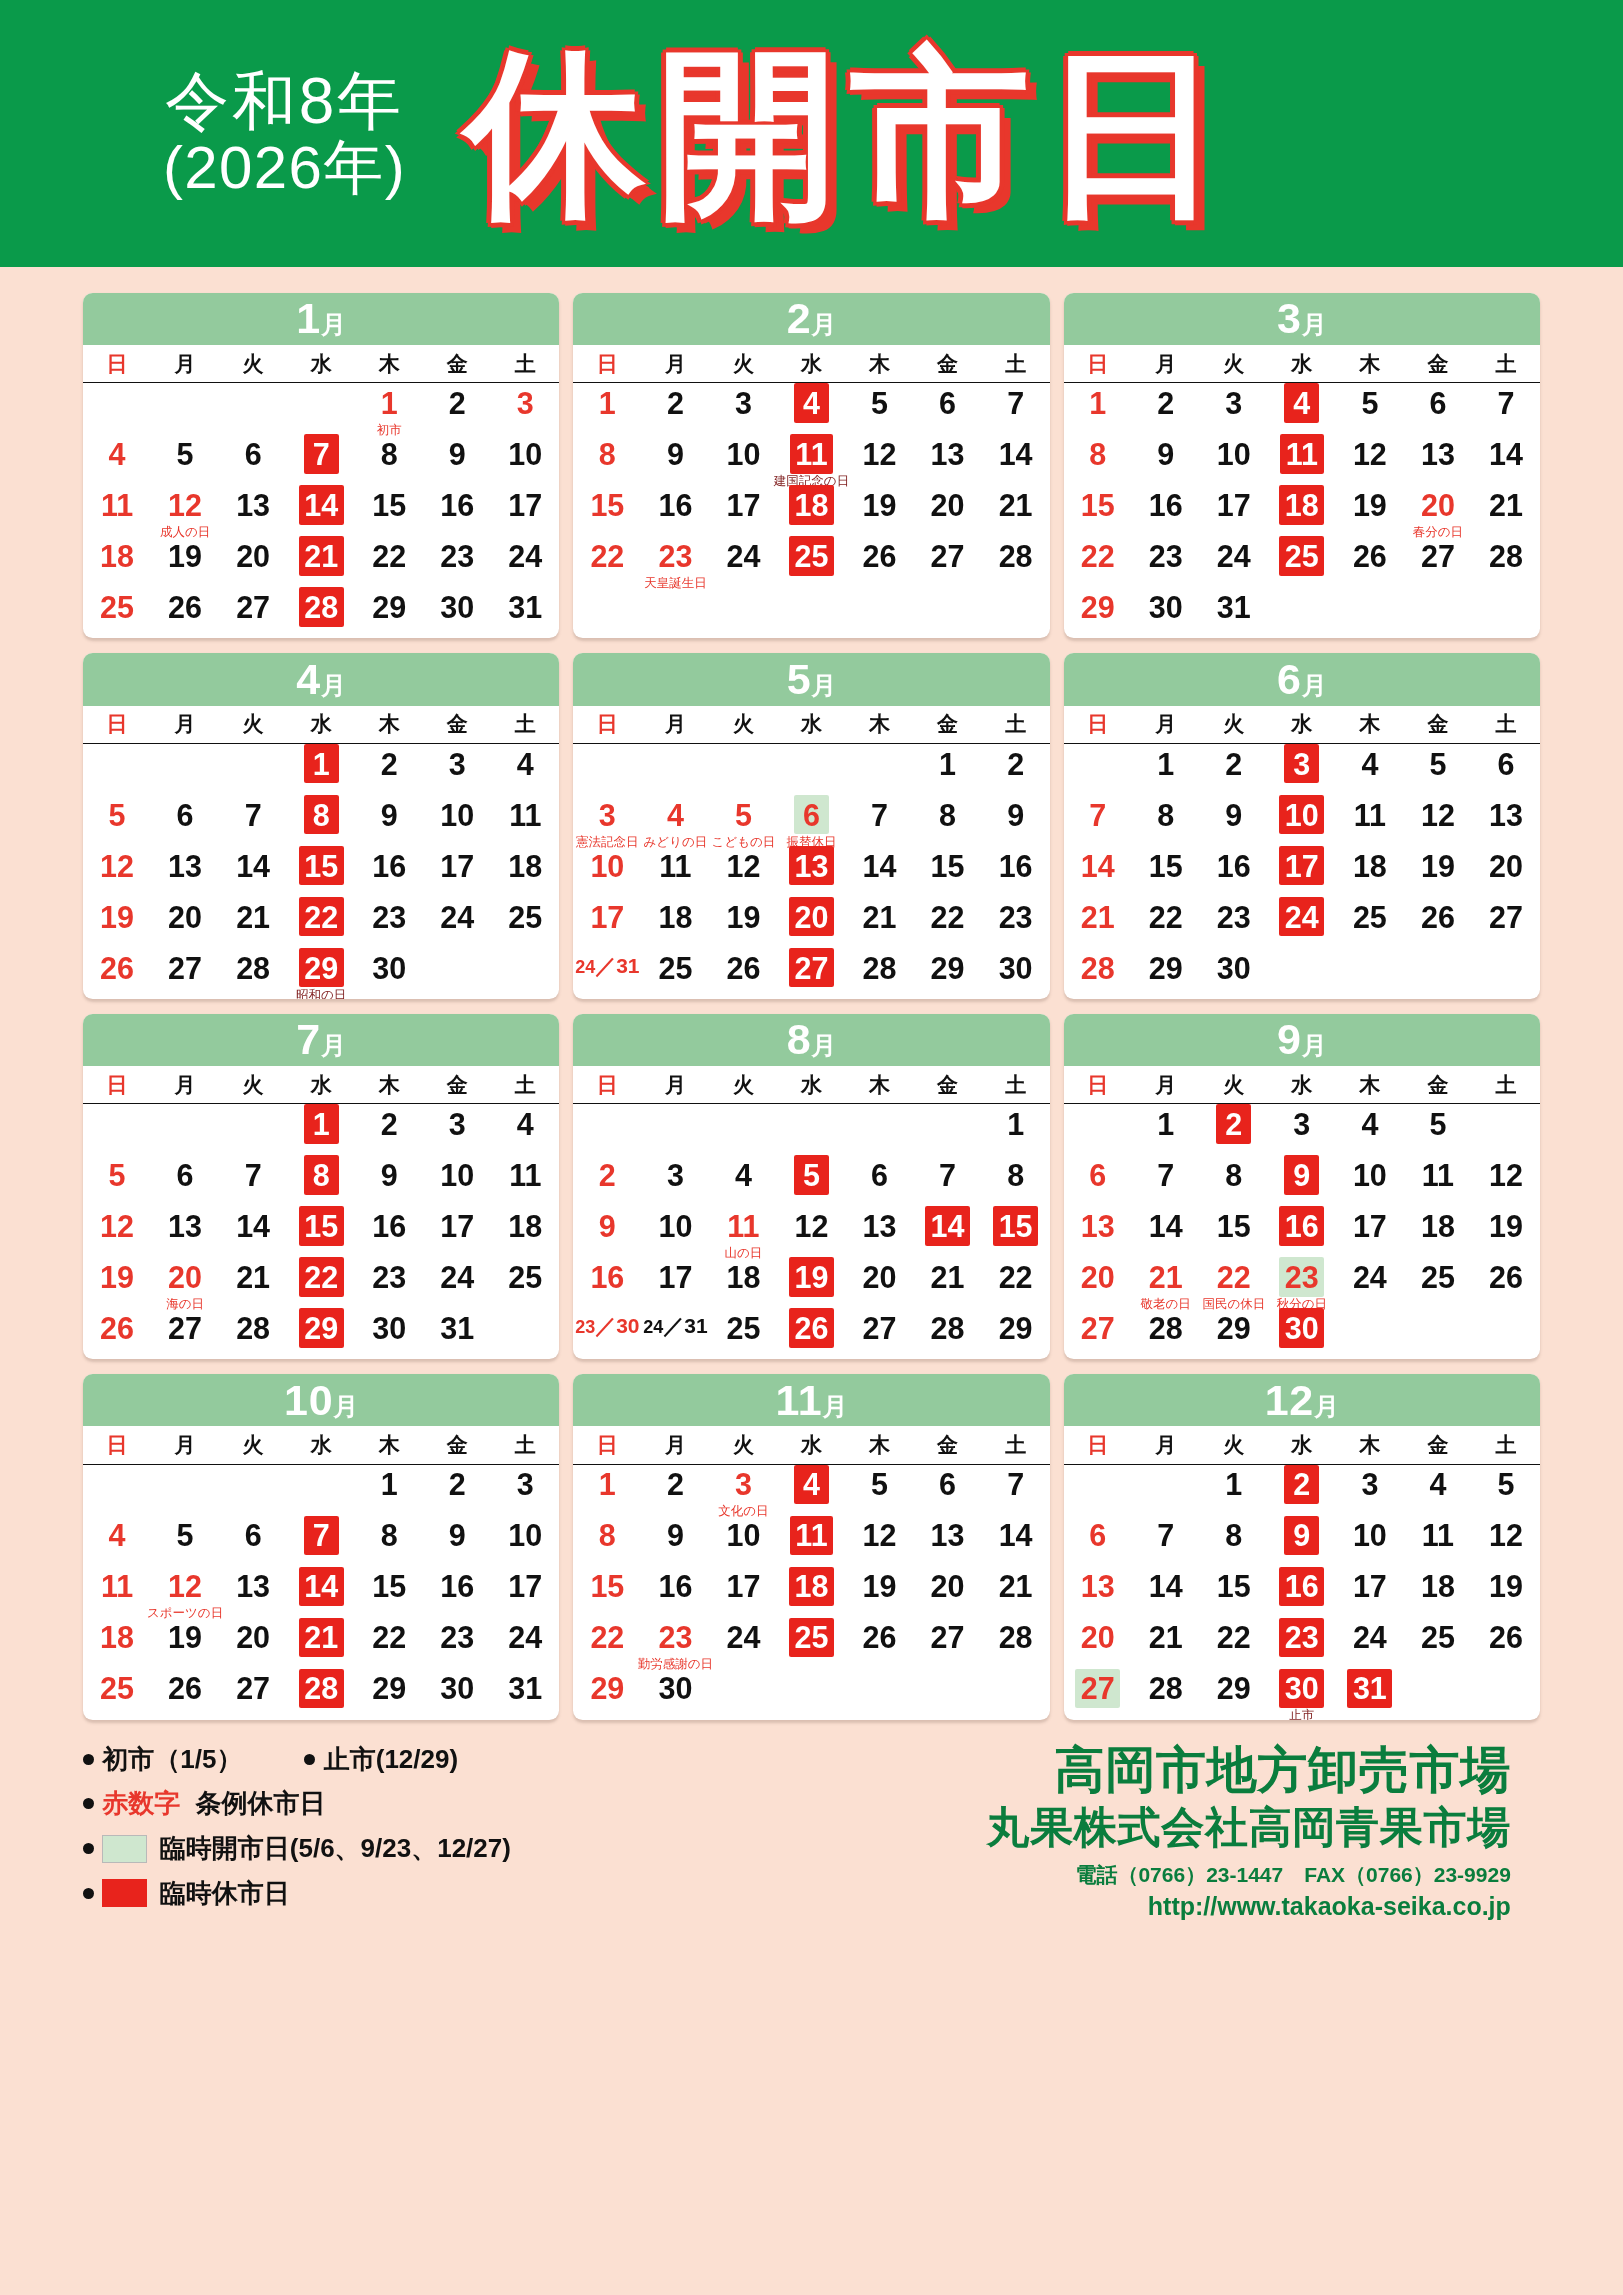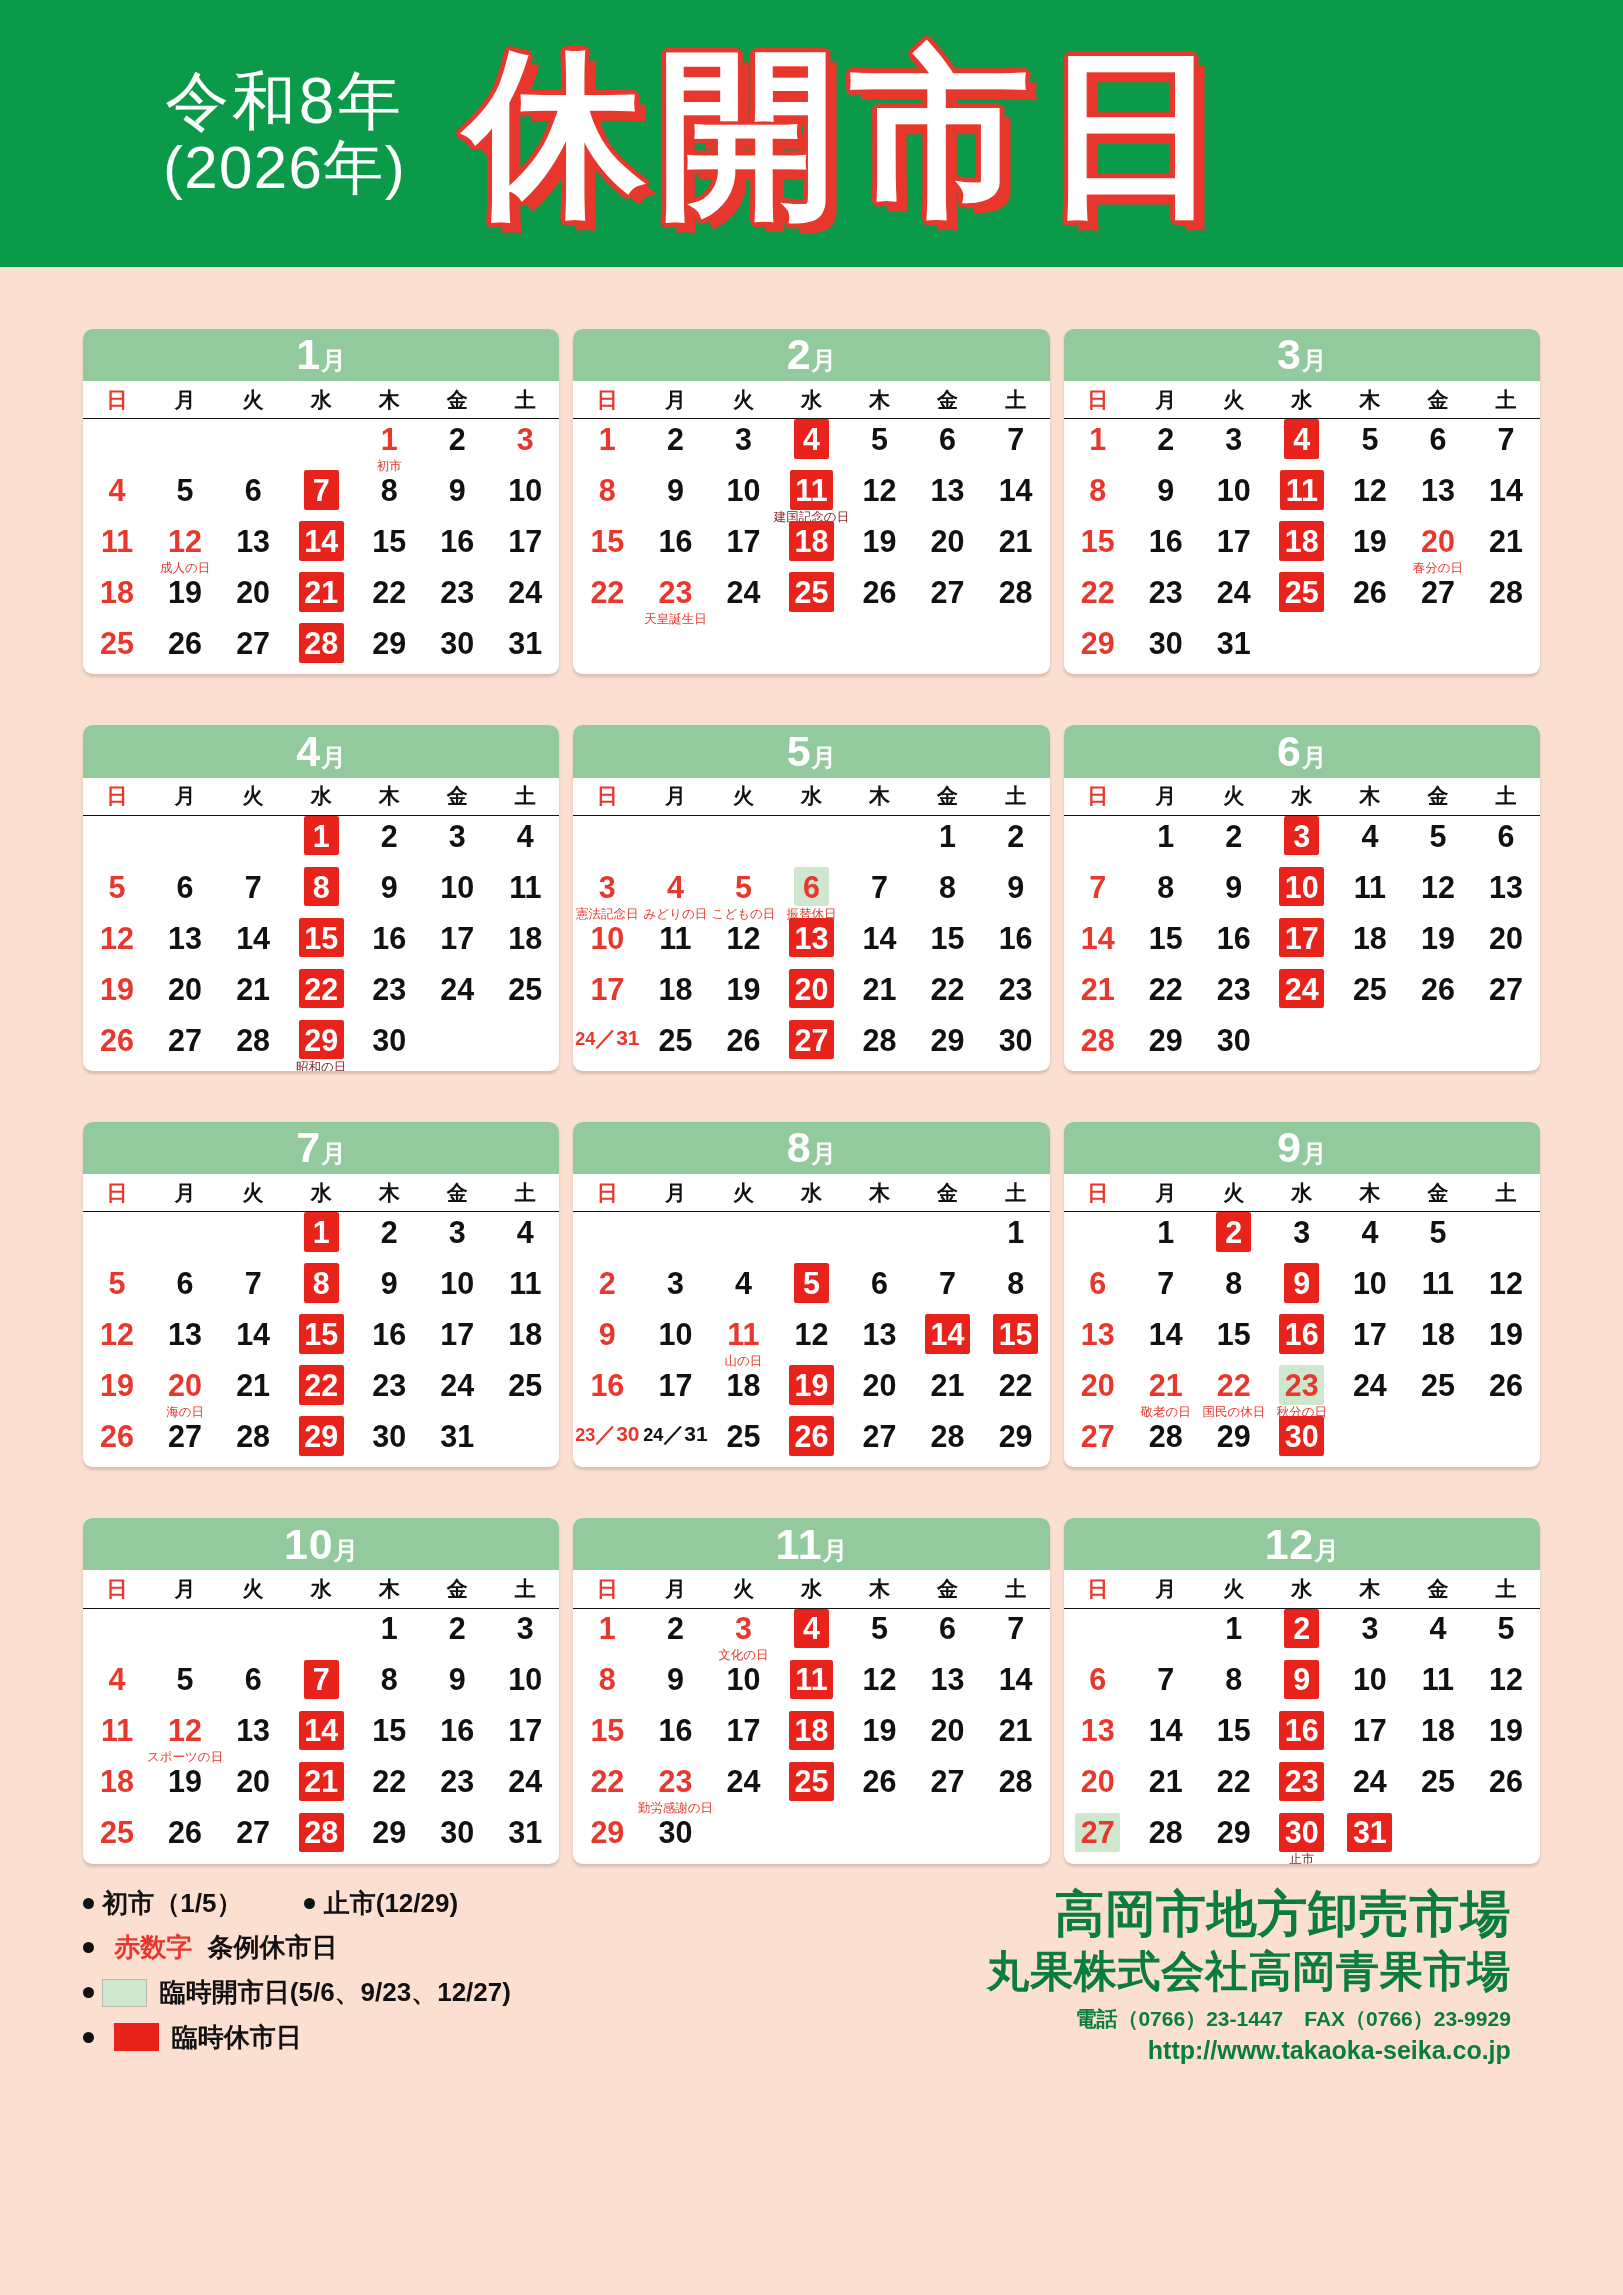--- a/index.html
+++ b/index.html
@@ -54,21 +54,20 @@
     grid-template-columns:repeat(3,1fr);
     gap:15.3px 14px;
     padding:26px 83px 0 83px;
     box-sizing:border-box;
   }
   .month{
     background:#ffffff;
     border-radius:9.7px;
     box-shadow:0 2.1px 2.8px rgba(120,90,80,.25);
     overflow:hidden;
-    margin-top:36px;
   }
   .month-head{
     background:#93ca9d;
     text-align:center;
     padding:4.2px 0 4.9px 0;
   }
   .month-head .num{
     font-size:43px;font-weight:bold;color:#ffffff;line-height:1;
     letter-spacing:0.7px;
   }
@@ -145,21 +144,21 @@
   .legend .row{
     display:flex;align-items:center;
     margin-bottom:9.7px;
     font-size:26px;font-weight:bold;color:#111;
   }
   .legend .row .bullet{
     width:11px;height:11px;border-radius:50%;
     background:#111;margin-right:8.3px;flex:0 0 auto;
   }
   .legend .row .gap{display:inline-block;width:62px;}
-  .legend .red{color:#e8372c;margin-left:12px;}
+  .legend .red{color:#e8372c;}
   .sw{
     display:inline-block;width:43px;height:26px;margin-right:12.5px;
     border:0.7px solid #b9b9b9;
   }
   .sw.green{background:#cfe7cf;}
   .sw.red{background:#e8231c;border-color:#e8231c;}
   .company{
     text-align:right;
     color:#0a7d3d;
     padding-top:2.8px;

